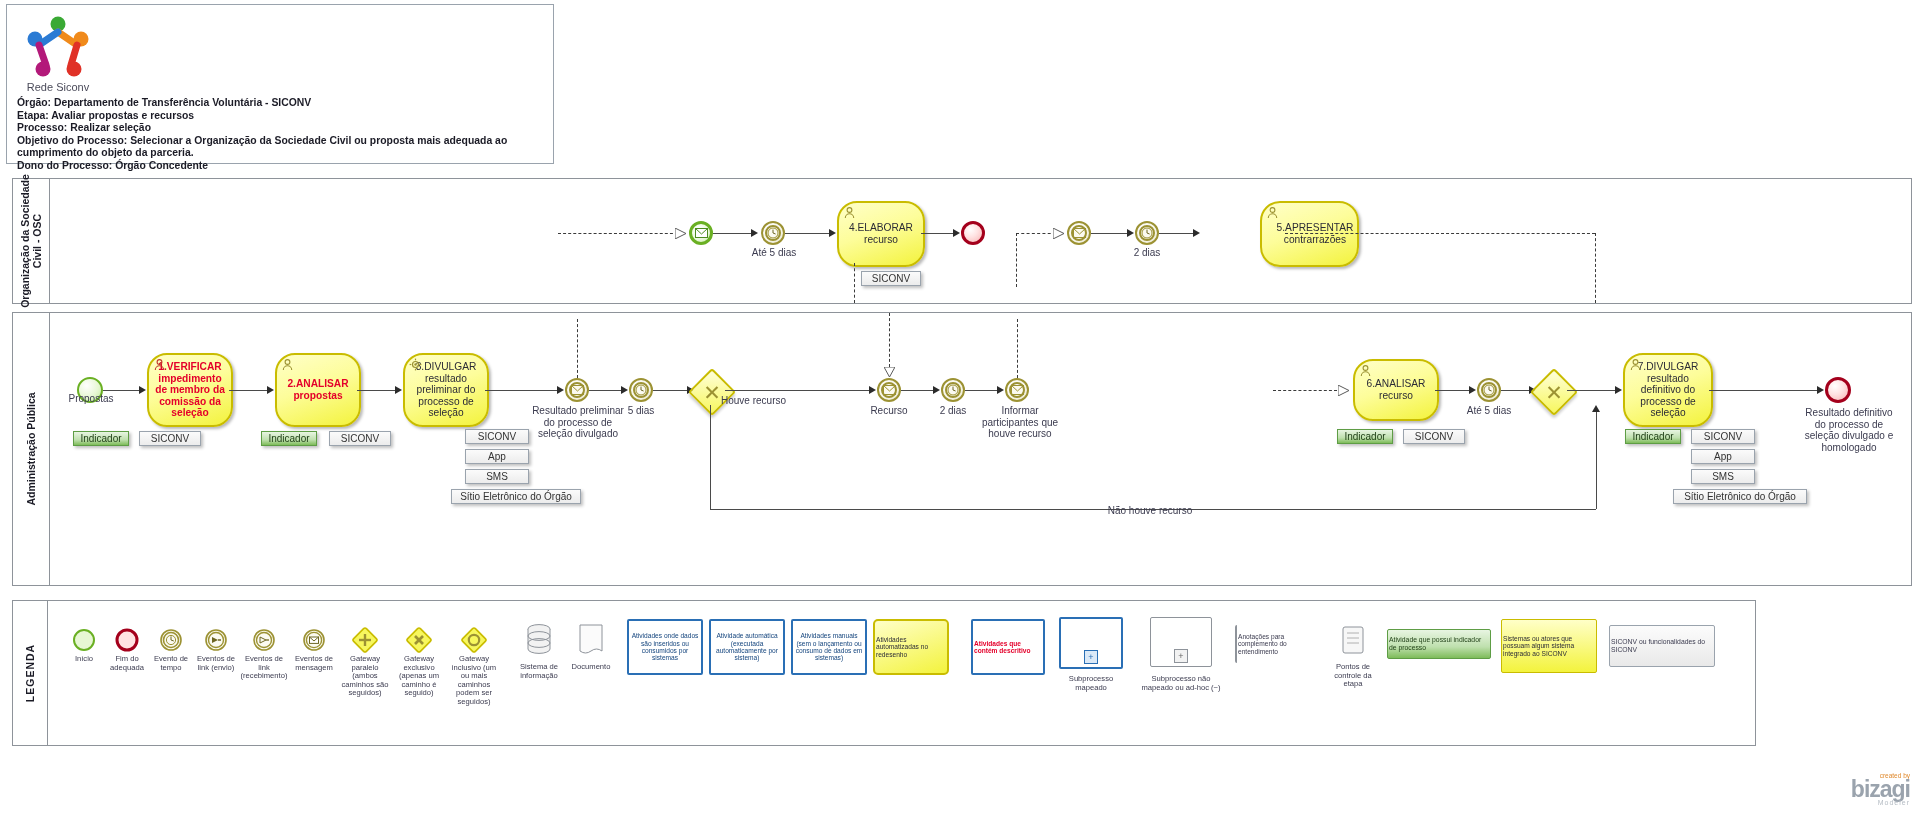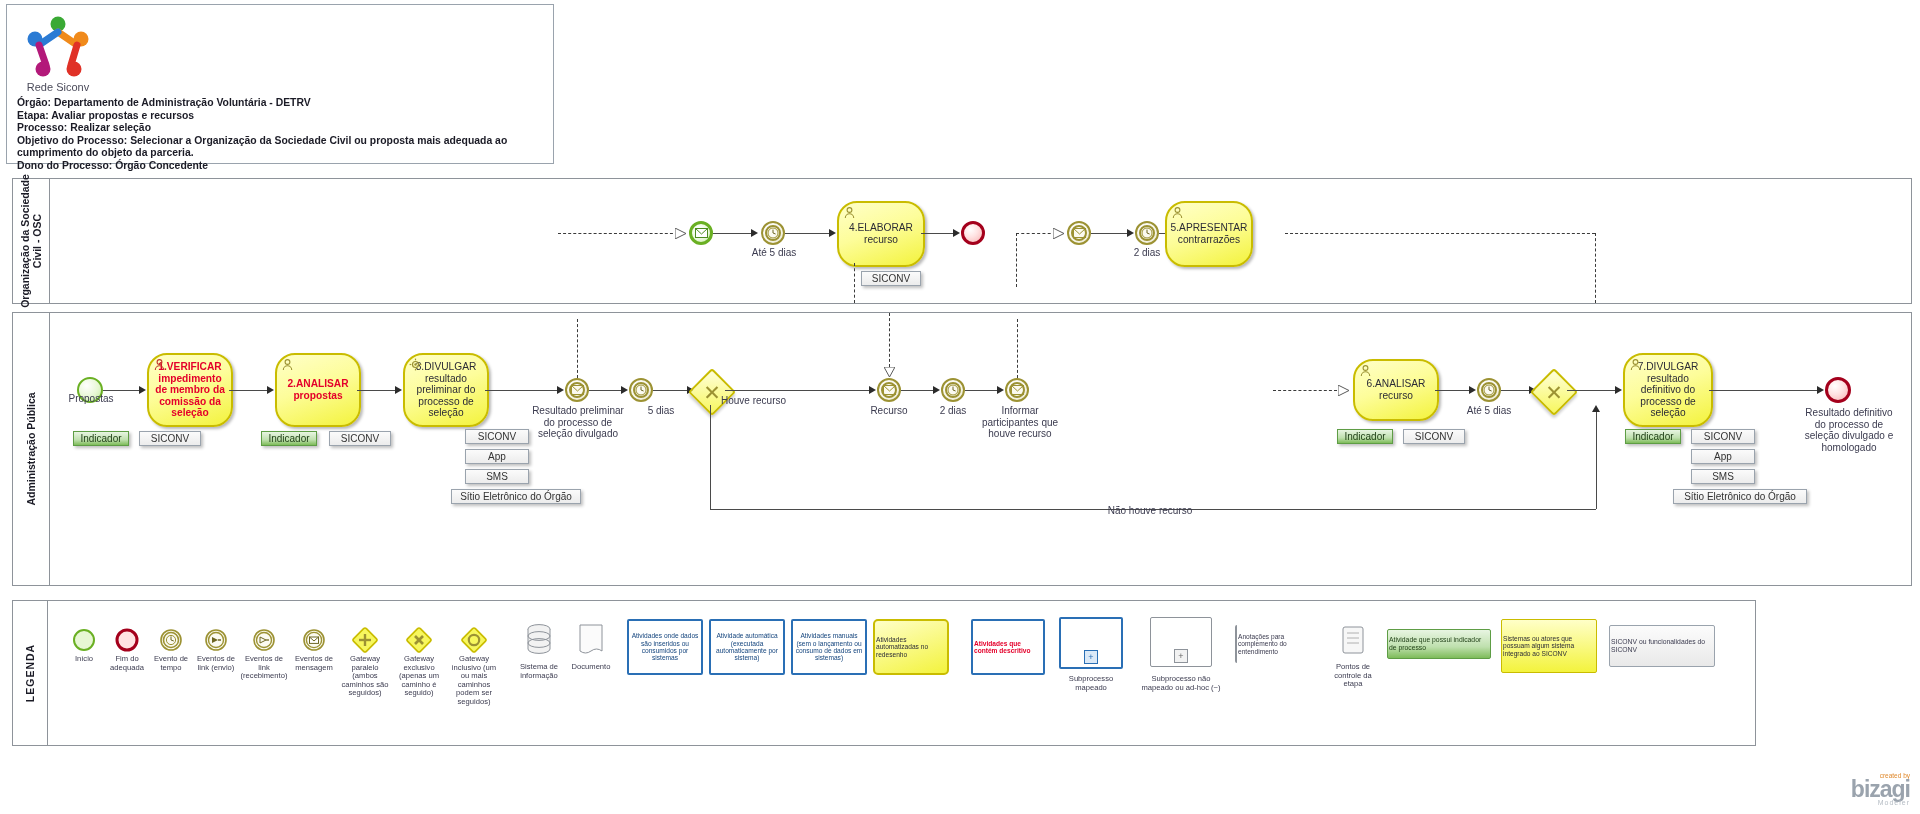--- a/index.html
+++ b/index.html
@@ -124,21 +124,21 @@
       <path d="M37 20 L53 31 L48 50 L26 50 L21 31 Z" fill="none" stroke="#ffffff" stroke-width="0"></path>
       <path d="M37 19 L56 32" stroke="#f08a1b" stroke-width="7" stroke-linecap="round" fill="none"></path>
       <path d="M37 19 L18 32" stroke="#2b7bd4" stroke-width="7" stroke-linecap="round" fill="none"></path>
       <path d="M18 32 L25 52" stroke="#b3197a" stroke-width="7" stroke-linecap="round" fill="none"></path>
       <path d="M56 32 L50 52" stroke="#e03127" stroke-width="7" stroke-linecap="round" fill="none"></path>
       <circle cx="37" cy="38" r="11" fill="#ffffff"></circle>
     </svg>
   </div>
   <div id="logo-caption">Rede Siconv</div>
   <div id="header-lines">
-    <div>Órgão: Departamento de Administração Voluntária - DETRV</div>
+    <div>Órgão: Departamento de Transferência Voluntária - SICONV</div>
     <div>Etapa: Avaliar propostas e recursos</div>
     <div>Processo: Realizar seleção</div>
     <div class="wrap">Objetivo do Processo: Selecionar a Organização da Sociedade Civil ou proposta mais adequada ao cumprimento do objeto da parceria.</div>
     <div>Dono do Processo: Órgão Concedente</div>
   </div>
 </div>
 
 <div class="pool" style="left:12px;top:178px;width:1898px;height:124px;">
   <div class="lane-title">
     <span class="two">Organização da Sociedade<br>Civil - OSC</span>
@@ -217,21 +217,21 @@
           <circle cx="6" cy="6" r="5" fill="#fbfaf0" stroke="#9c9233"></circle>
           <line x1="6" y1="6" x2="6" y2="2.6" stroke="#6d6623"></line>
           <line x1="6" y1="6" x2="8.6" y2="7" stroke="#6d6623"></line>
         </svg>
     </div>
   </div>
   <div class="ev-label" style="left:1102px;top:68px;width:64px;">2 dias</div>
   <div class="ln h" style="left:1146px;top:54px;width:38px;"></div>
   <div class="arw r" style="left:1180px;top:50px;"></div>
 
-  <div class="task" style="left:1152px;top:22px;width:84px;height:62px;">
+  <div class="task" style="left:1247px;top:22px;width:84px;height:62px;padding-left:11px;">
     <span class="ticon">
       <svg width="13" height="13">
           <circle cx="6.5" cy="4" r="2.4" fill="none" stroke="#9c9233" stroke-width="1.1"></circle>
           <path d="M2.3 12 a4.2 4.2 0 0 1 8.4 0" fill="none" stroke="#9c9233" stroke-width="1.1"></path>
         </svg>
     </span>
     <span class="tlabel">5.APRESENTAR contrarrazões</span>
   </div>
 
   <div class="dash-h" style="left:1272px;top:54px;width:310px;"></div>
@@ -317,21 +317,21 @@
 
   <div class="ev inter" style="left:616px;top:65px;width:24px;height:24px;">
     <div class="glyph">
       <svg width="12" height="12">
           <circle cx="6" cy="6" r="5" fill="#fbfaf0" stroke="#9c9233"></circle>
           <line x1="6" y1="6" x2="6" y2="2.6" stroke="#6d6623"></line>
           <line x1="6" y1="6" x2="8.6" y2="7" stroke="#6d6623"></line>
         </svg>
     </div>
   </div>
-  <div class="ev-label" style="left:598px;top:92px;width:60px;margin-left:20px;">5 dias</div>
+  <div class="ev-label" style="left:598px;top:92px;width:60px;">5 dias</div>
   <div class="ln h" style="left:640px;top:77px;width:38px;"></div>
   <div class="arw r" style="left:674px;top:73px;"></div>
 
   <div class="gw" style="left:682px;top:62px;">
     <span class="x">✕</span>
   </div>
   <div class="ln h" style="left:712px;top:77px;width:148px;"></div>
   <div class="arw r" style="left:856px;top:73px;"></div>
   <div class="flowlbl" style="left:708px;top:82px;">Houve recurso</div>
 

